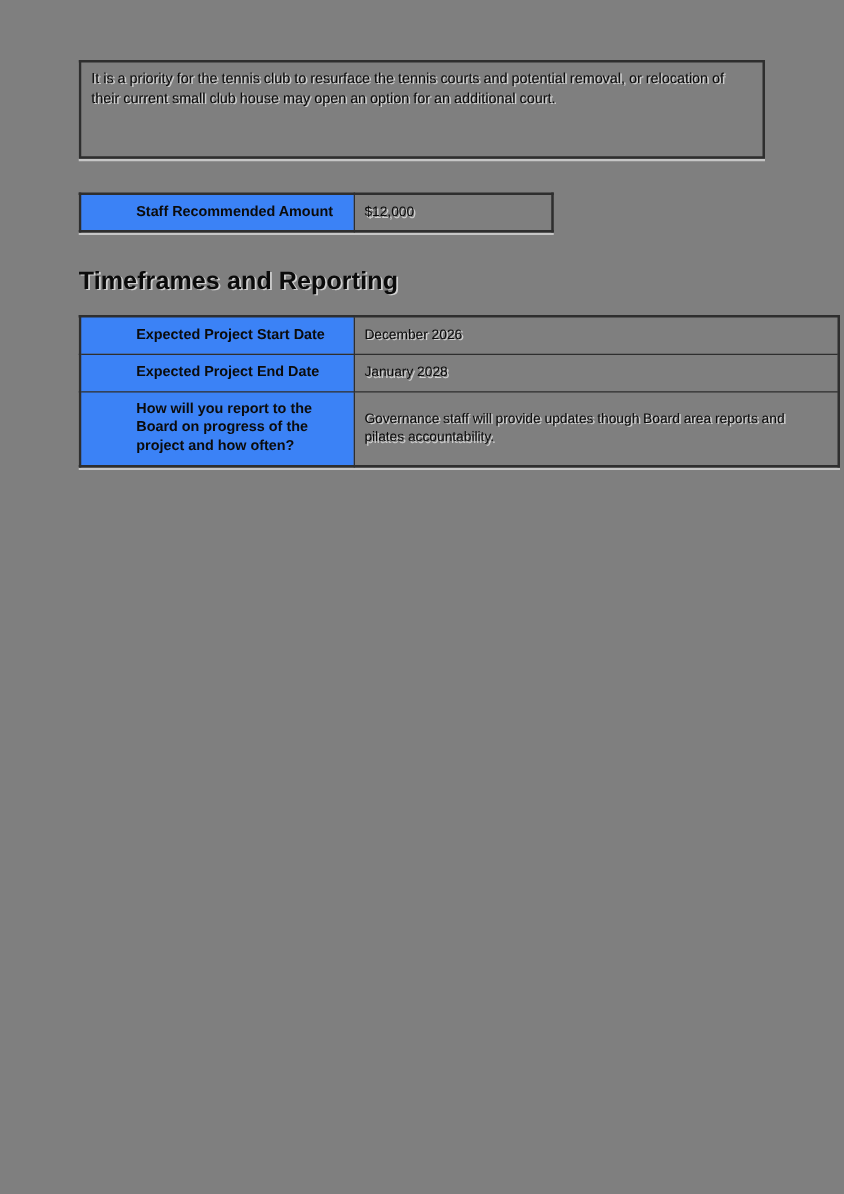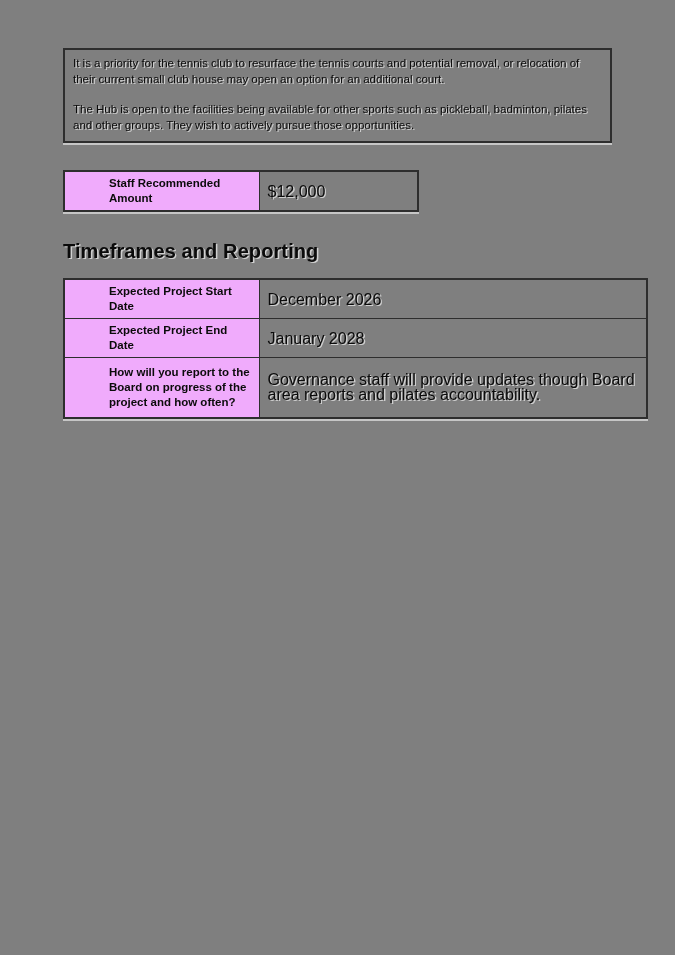--- a/index.html
+++ b/index.html
@@ -41,28 +41,28 @@
     table-layout: fixed;
   }
   table.doc-table {
     border: 2px solid #2e2e2e;
     box-shadow: 0 2px 0 0 #c6c6c6;
   }
   td {
     border: 1px solid #2e2e2e;
     vertical-align: middle;
     padding: 4px 8px;
-    font-size: 16px;
+    font-size: 11px;
     line-height: 15px;
   }
   td.label-cell {
-    background: #f0abfc;
+    background: #3b82f6;
     font-weight: bold;
     font-size: 11.5px;
-    width: 195px;
+    width: 219px;
     padding-left: 44px;
   }
   td.value-cell {
     background: transparent;
   }
   .staff-table { margin-top: 27px; }
   .staff-table td.value-cell { width: 159px; }
   .staff-table tr { height: 30px; }
 
   .section-heading {
@@ -78,21 +78,20 @@
   .tf-row-tall td { vertical-align: middle; }
 </style>
 </head>
 <body>
 
 <div class="page">
   <div class="content">
 
     <div class="intro-box">
       <p class="ghost">It is a priority for the tennis club to resurface the tennis courts and potential removal, or relocation of their current small club house may open an option for an additional court.</p>
-      <p class="ghost">The Hub is open to the facilities being available for other sports such as pickleball, badminton, pilates and other groups.  They wish to actively pursue those opportunities.</p>
     </div>
 
     <table class="doc-table staff-table">
       <tbody>
         <tr>
           <td class="label-cell">Staff Recommended Amount</td>
           <td class="value-cell ghost">$12,000</td>
         </tr>
       </tbody>
     </table>

